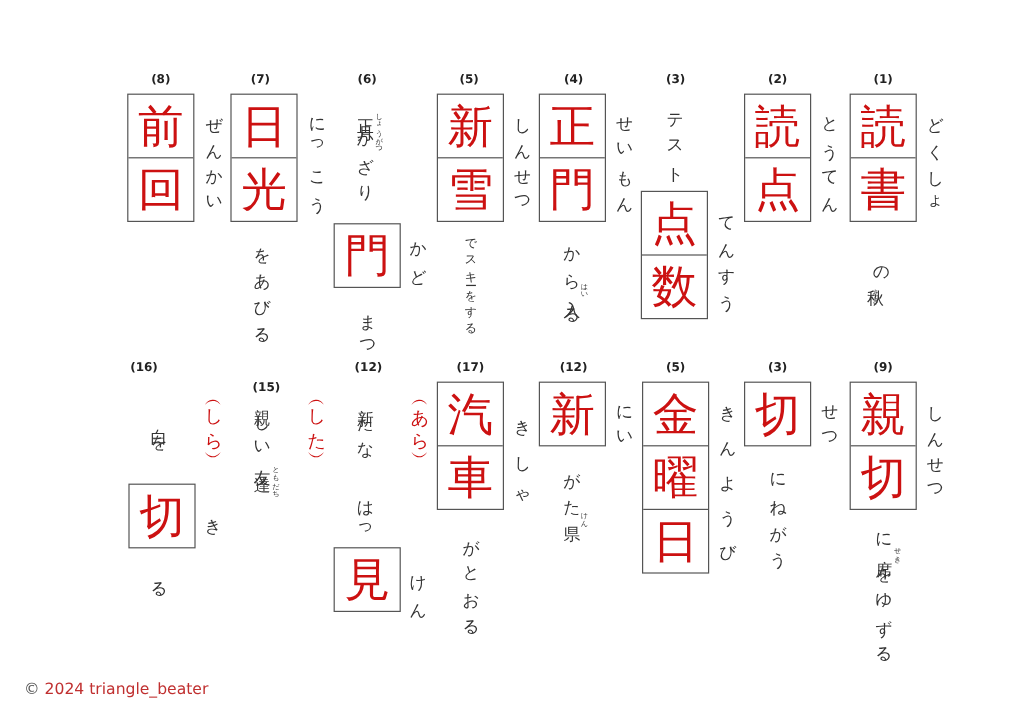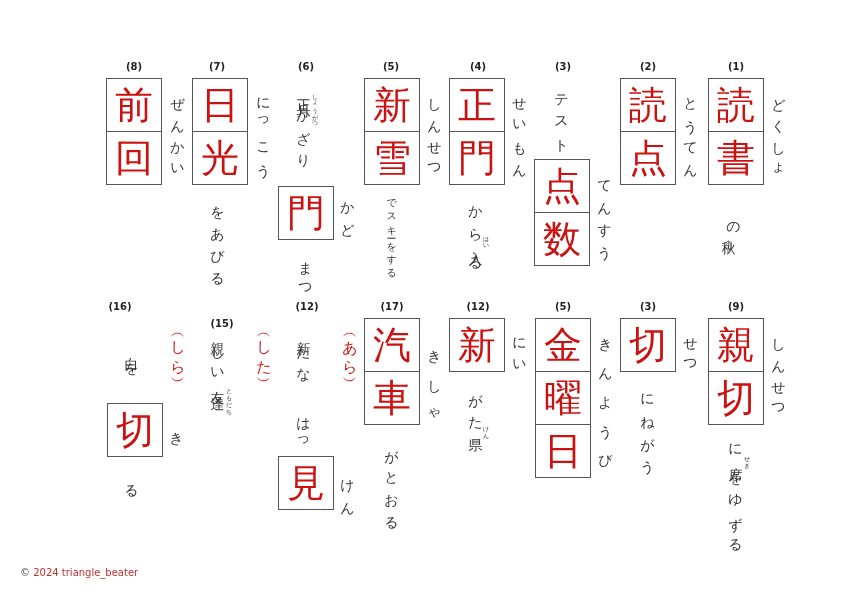--- a/index.html
+++ b/index.html
@@ -7,21 +7,21 @@
          font-family: "DejaVu Sans", sans-serif; color:#222; }
   .num { position:absolute; font-size:10px; font-weight:bold; width:40px; text-align:center; color:#222; }
   .box { position:absolute; width:54px; border:1px solid #555; background:#fff; }
   .cell { height:52px; display:flex; align-items:center; justify-content:center;
           font-size:38px; color:#cc1111; font-family:"DejaVu Serif", serif; }
   .cell + .cell { border-top:1px solid #555; }
   .vt { position:absolute; writing-mode: vertical-rl; font-size:14px; letter-spacing:6px; line-height:1; color:#333; white-space:nowrap; }
   .vt.small { font-size:10px; letter-spacing:2px; }
   .vt.red { color:#cc1111; font-size:15px; letter-spacing:2px; }
   .ruby { font-size:6px; letter-spacing:0; }
-  .copy { position:absolute; left:20px; top:567px; font-size:10px; color:#c03030; }
+  .copy { position:absolute; left:20px; top:567px; font-size:13px; color:#c03030; }
   .copy .c { color:#555; }
 </style>
 </head>
 <body>
 
 <div class="num" style="left:716px;top:61px;">(1)</div>
 <div class="box" style="left:708px;top:78px;">
   <div class="cell">読</div>
   <div class="cell">書</div>
 </div>

